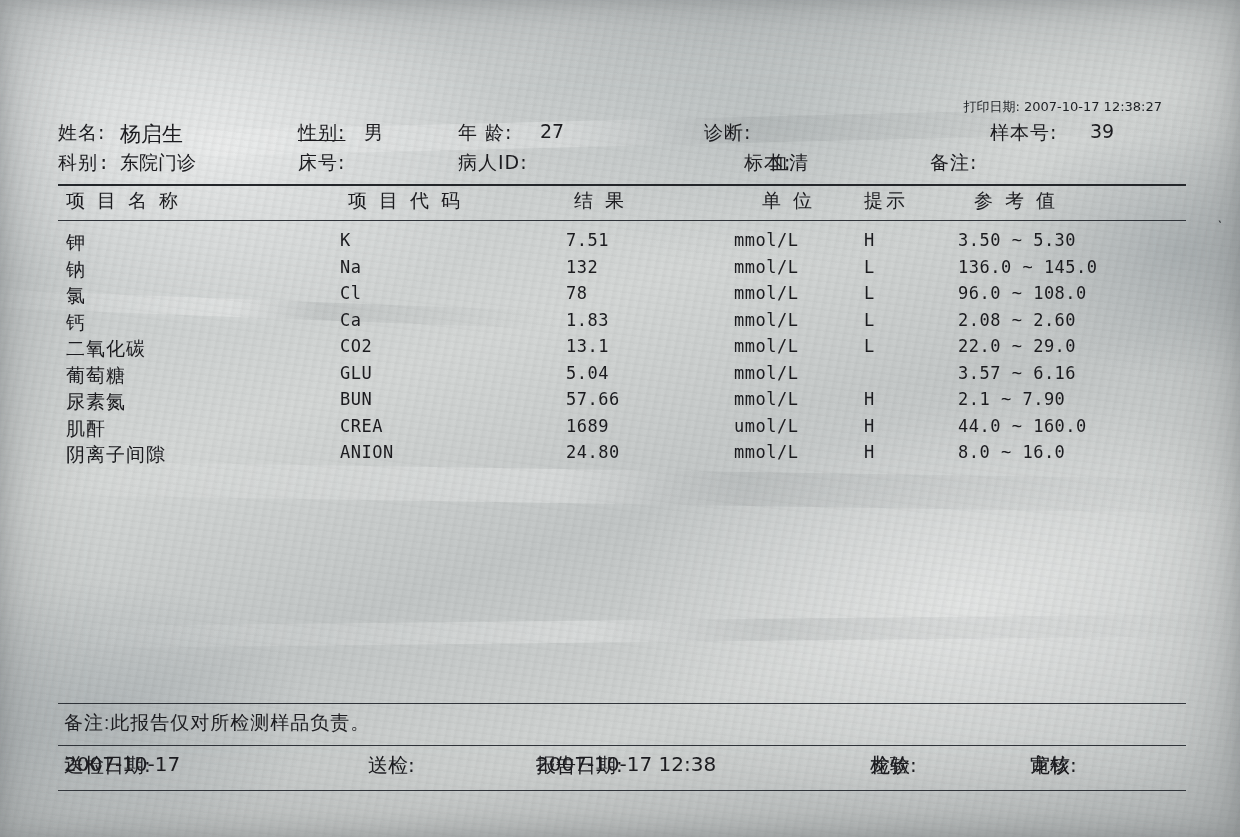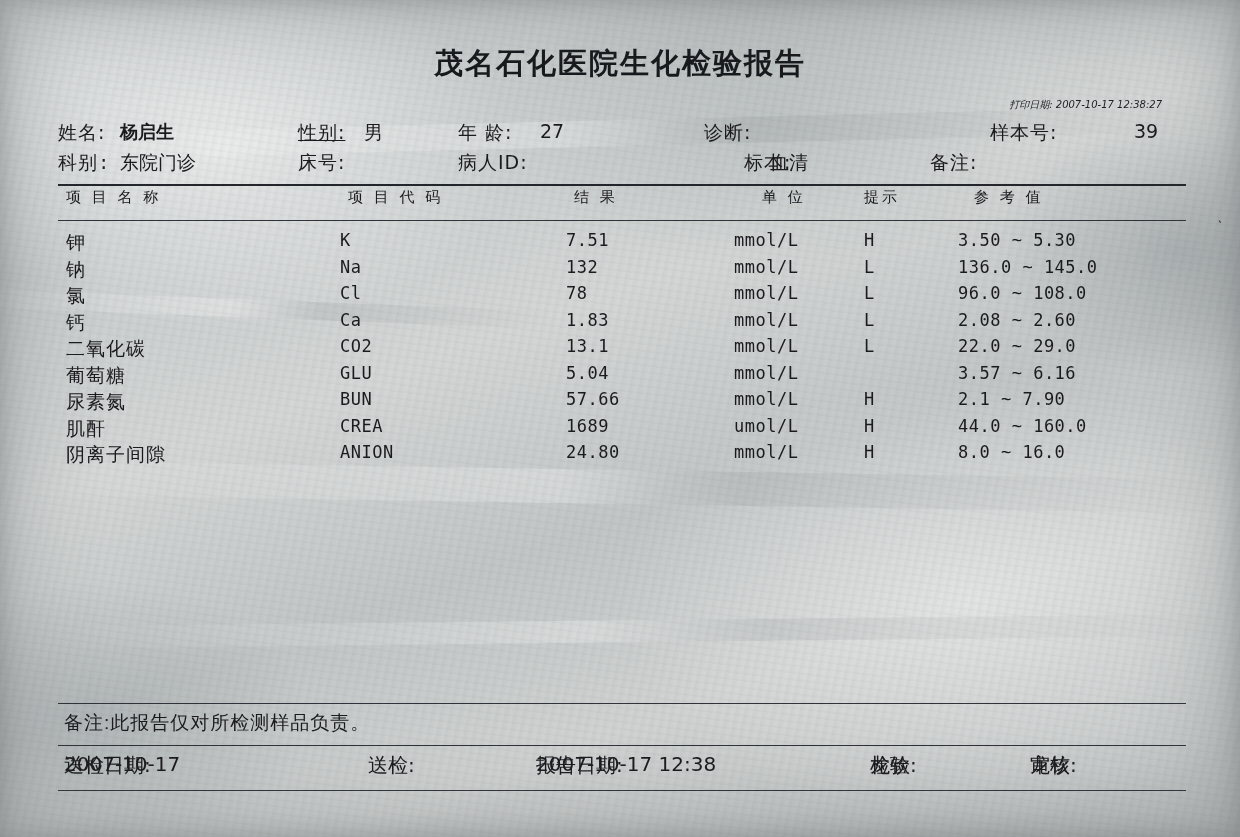--- a/index.html
+++ b/index.html
@@ -57,39 +57,38 @@
     font-weight: bold;
     font-size: 29px;
     letter-spacing: 2px;
     color: #16181c;
   }
 
   .print-date {
     position: absolute;
     right: 78px;
     top: 98px;
-    font-size: 10px;
+    font-size: 13px;
     font-family: "DejaVu Sans", sans-serif;
     color: #1d2024;
     white-space: nowrap;
-    font-style: italic;
   }
 
   .meta {
     position: absolute;
     left: 58px;
     top: 120px;
     width: 1128px;
     font-family: "DejaVu Sans", sans-serif;
     font-size: 19px;
   }
   .meta-row { position: relative; height: 30px; }
   .meta-cell { position: absolute; white-space: nowrap; }
   .meta-label { letter-spacing: 1px; }
-  .meta-val { font-weight: bold; font-size: 18px; }
+  .meta-val { font-weight: normal; font-size: 21px; }
   .meta-val.sm { font-weight: normal; font-size: 19px; }
 
   .hr {
     position: absolute;
     left: 58px;
     width: 1128px;
     height: 0;
     border-top: 2px solid #23262a;
   }
   .hr.thin { border-top: 1px solid #30343a; }
@@ -106,21 +105,21 @@
     width: 1128px;
     font-family: "DejaVu Sans", sans-serif;
   }
   .col-name { position: absolute; left: 8px; }
   .col-code { position: absolute; left: 282px; }
   .col-result { position: absolute; left: 508px; }
   .col-unit { position: absolute; left: 676px; }
   .col-flag { position: absolute; left: 806px; }
   .col-ref { position: absolute; left: 900px; }
 
-  .thead { position: relative; height: 32px; font-size: 15px; letter-spacing: 3px; text-decoration: underline; }
+  .thead { position: relative; height: 32px; font-size: 19px; letter-spacing: 3px; text-decoration: underline; }
   .thead .col-name { left: 8px; }
   .thead .col-code { left: 290px; }
   .thead .col-result { left: 516px; }
   .thead .col-unit { left: 704px; }
   .thead .col-flag { left: 806px; }
   .thead .col-ref { left: 916px; }
 
   .trow { position: relative; height: 26.5px; font-size: 19px; }
   .trow .cn { font-family: "DejaVu Sans", sans-serif; letter-spacing: 1px; }
   .trow .mono { font-family: "DejaVu Sans Mono", monospace; font-size: 17px; letter-spacing: 0.5px; }
@@ -163,39 +162,38 @@
 </head>
 <body>
 
 <div class="page">
 
   <div class="crease c1"></div>
   <div class="crease c2"></div>
   <div class="crease c3"></div>
   <div class="crease c4"></div>
 
-  <div class="title">茂名石化医院生化检验报告</div>
 
   <div class="print-date">
     <span>打印日期:</span>
     <span>2007-10-17 12:38:27</span>
   </div>
 
   <div class="meta">
     <div class="meta-row">
       <span class="meta-cell meta-label" style="left:0px;">姓名:</span>
       <span class="meta-cell meta-val" style="left:62px;">杨启生</span>
       <span class="meta-cell meta-label" style="left:240px;text-decoration:underline;">性别:</span>
       <span class="meta-cell meta-val sm" style="left:306px;">男</span>
       <span class="meta-cell meta-label" style="left:400px;">年 龄:</span>
       <span class="meta-cell meta-val sm" style="left:482px;">27</span>
       <span class="meta-cell meta-label" style="left:646px;">诊断:</span>
       <span class="meta-cell meta-val sm" style="left:728px;"></span>
       <span class="meta-cell meta-label" style="left:932px;">样本号:</span>
-      <span class="meta-cell meta-val sm" style="left:1076px;">39</span>
+      <span class="meta-cell meta-val sm" style="left:1032px;">39</span>
     </div>
     <div class="meta-row">
       <span class="meta-cell meta-label" style="left:0px;font-family:Liberation Mono, monospace;">科别:</span>
       <span class="meta-cell meta-val sm" style="left:62px;">东院门诊</span>
       <span class="meta-cell meta-label" style="left:240px;">床号:</span>
       <span class="meta-cell meta-val sm" style="left:320px;"></span>
       <span class="meta-cell meta-label" style="left:400px;">病人ID:</span>
       <span class="meta-cell meta-val sm" style="left:512px;"></span>
       <span class="meta-cell meta-label" style="left:646px;margin-left:40px;">标本:</span>
       <span class="meta-cell meta-val sm" style="left:712px;">血清</span>

